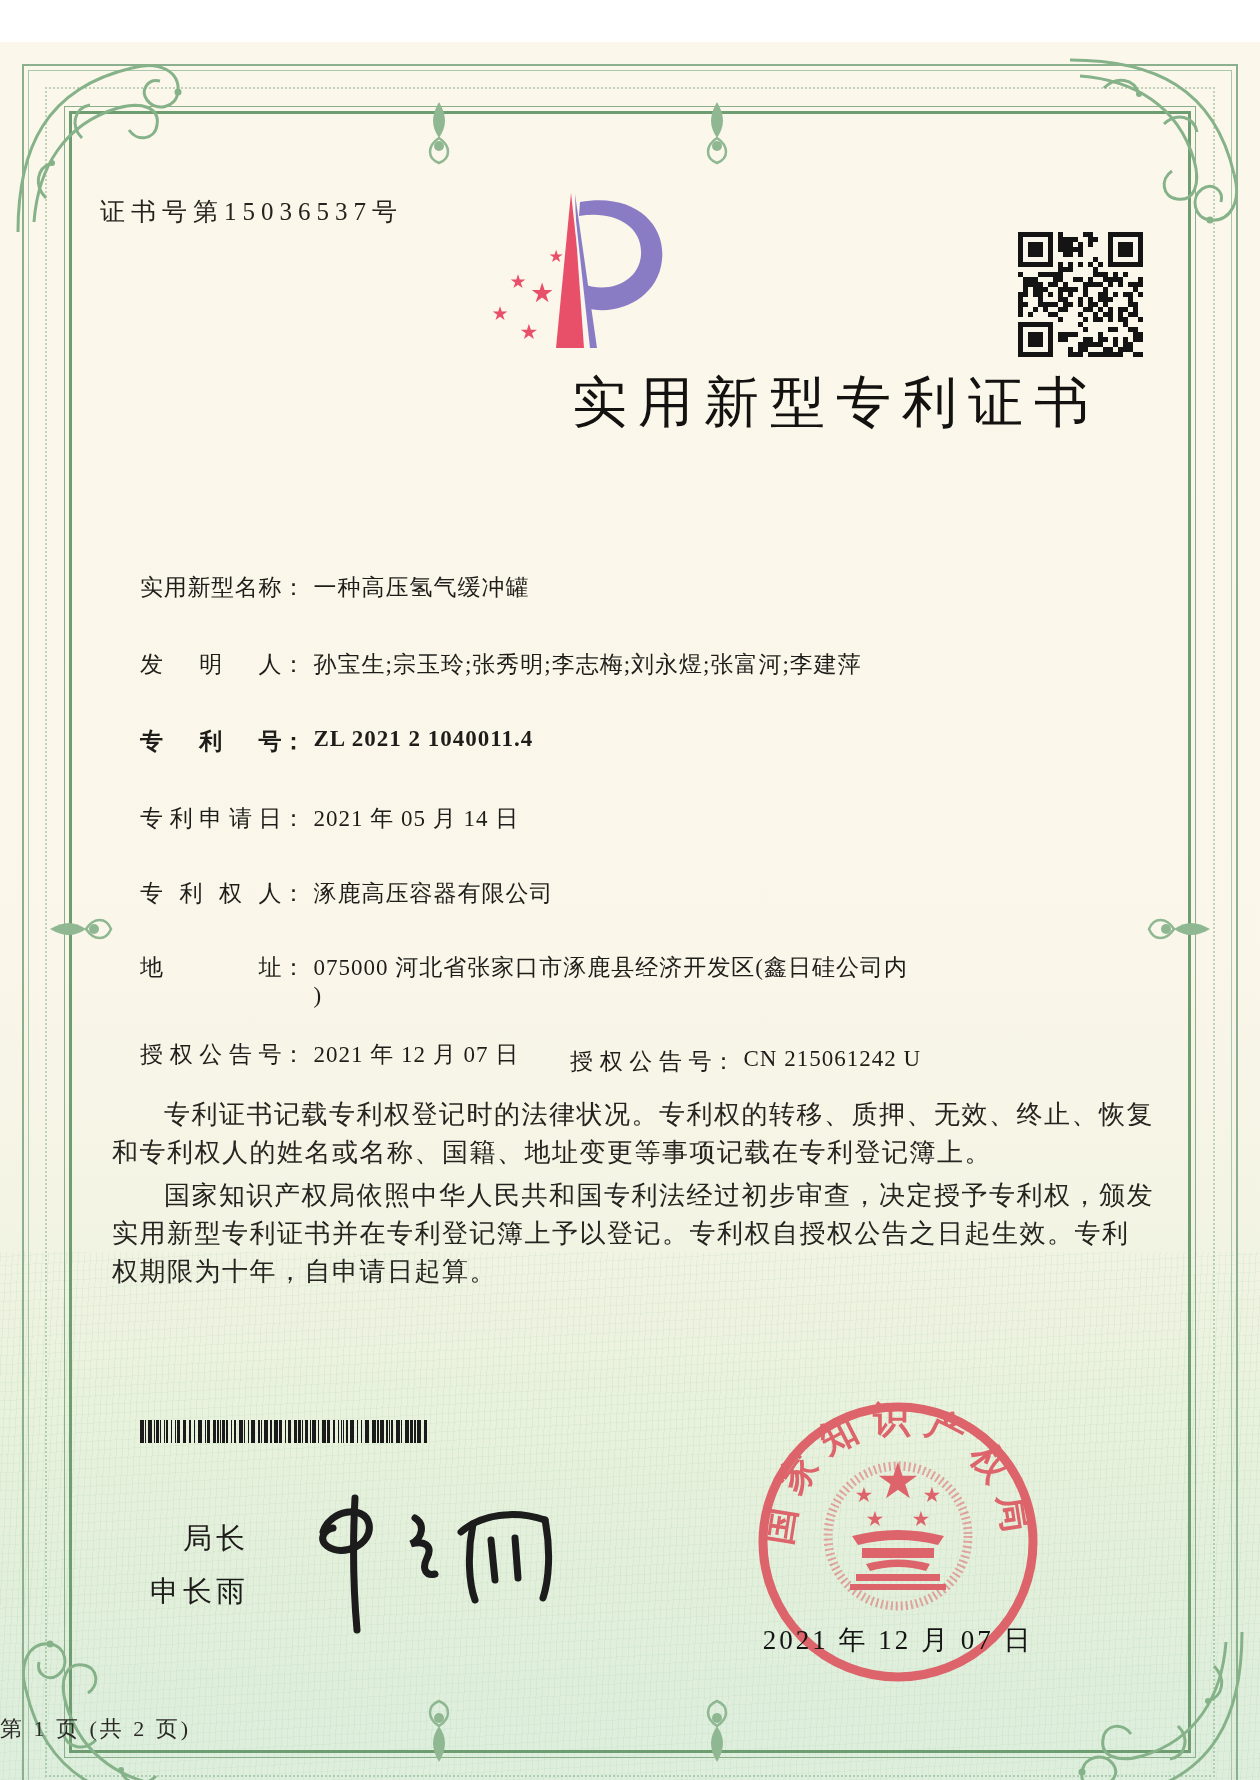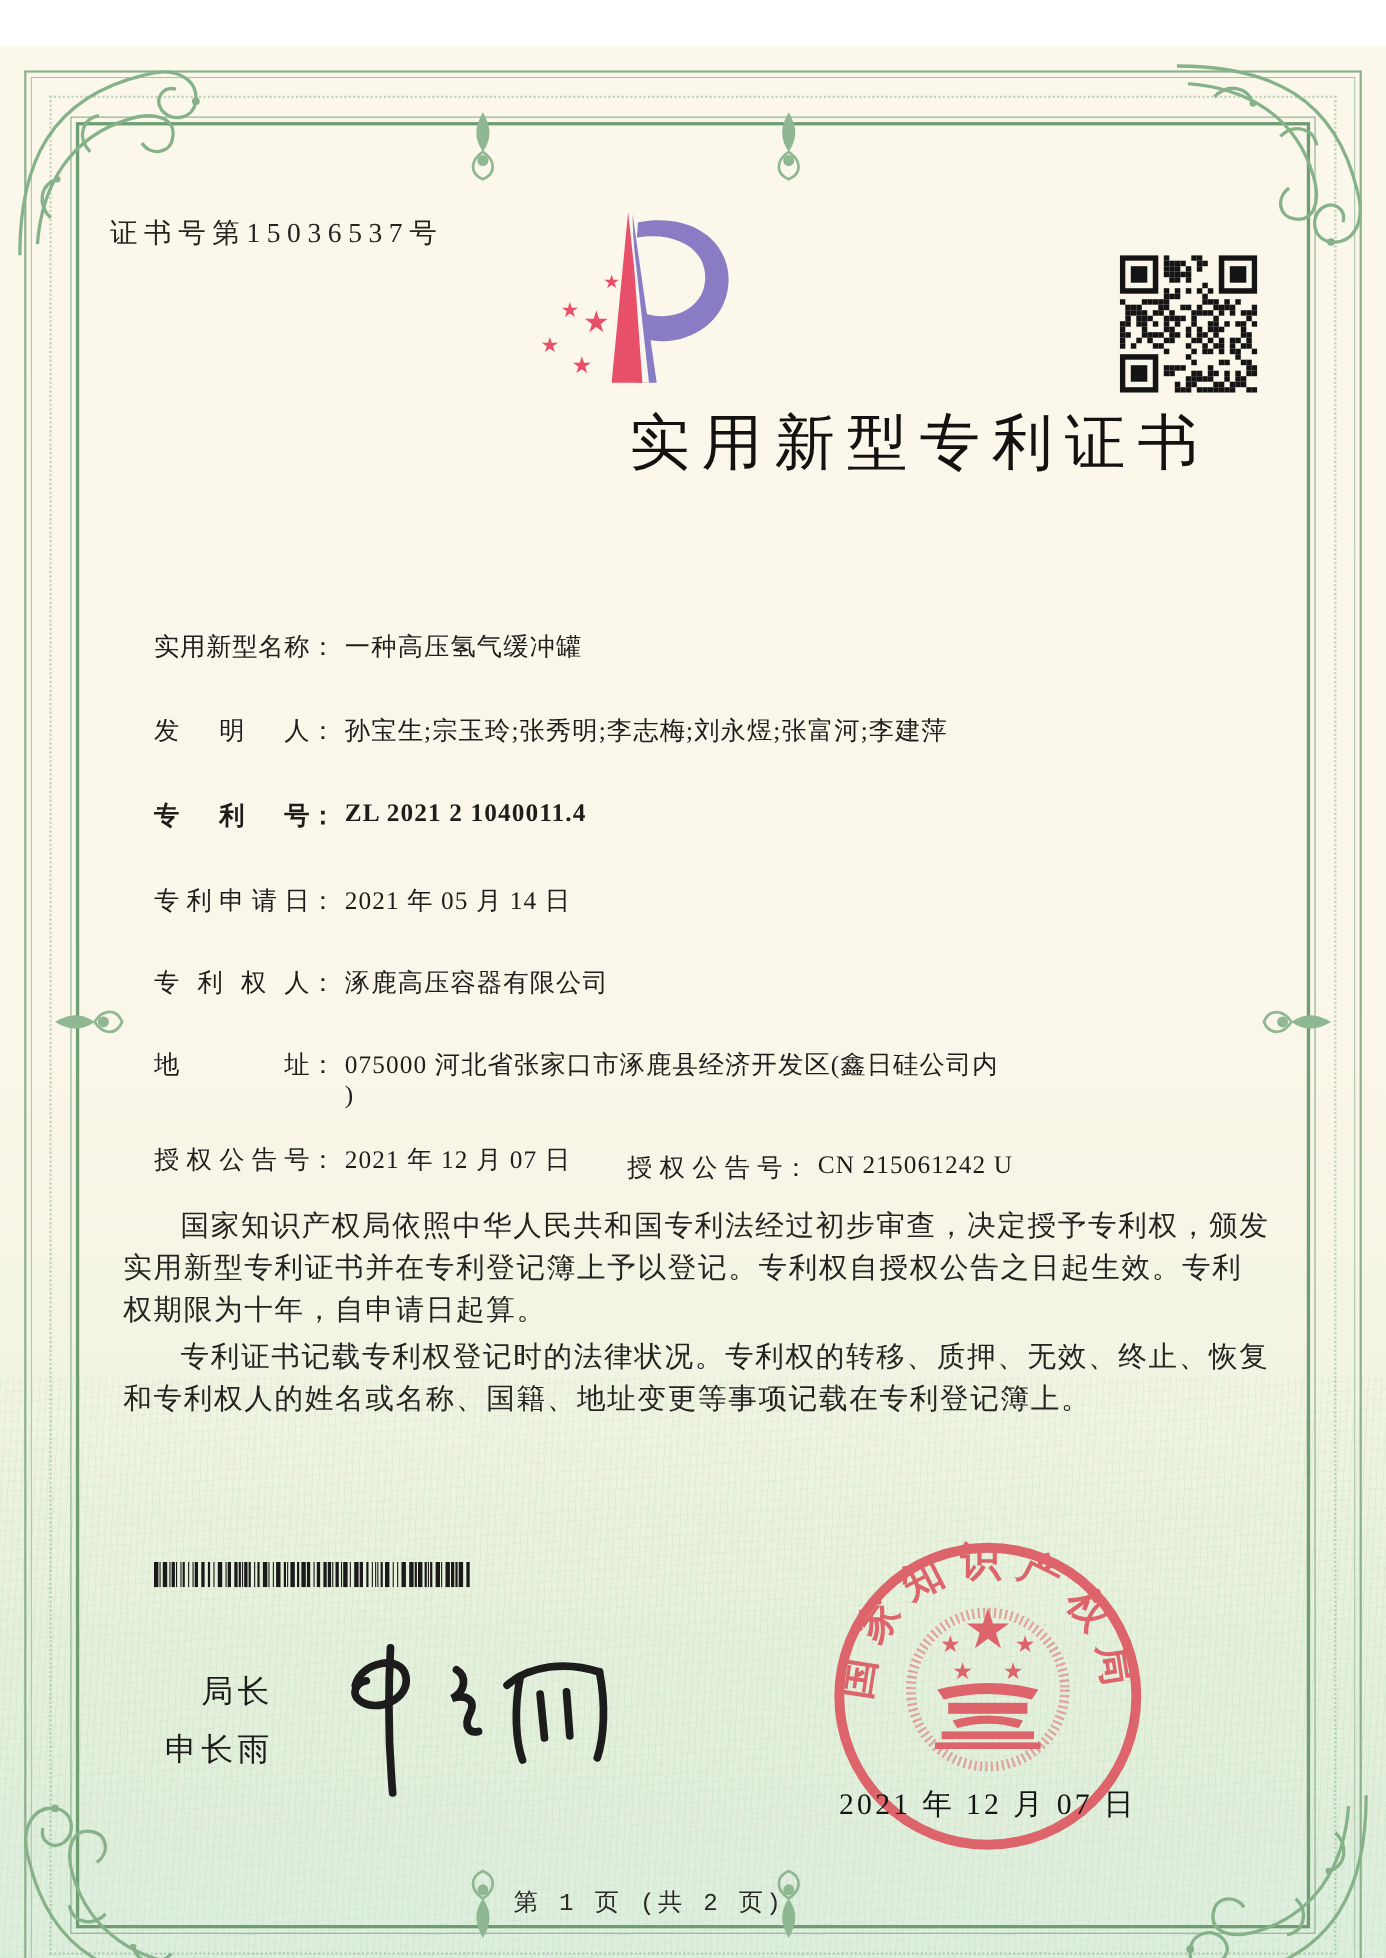--- a/index.html
+++ b/index.html
@@ -51,22 +51,22 @@
     font-size:26px;line-height:38px;letter-spacing:1.5px;color:#262420;}
   .body-text p{margin:0 0 5px 0;text-indent:2em;}
 
   .barcode{position:absolute;left:140px;top:1378px;width:292px;height:23px;}
   .commissioner{position:absolute;left:150px;top:1470px;font-size:29px;line-height:53px;color:#1e1c1a;}
   .commissioner div{letter-spacing:4px;text-align:right;}
   .signature{position:absolute;left:303px;top:1438px;width:272px;height:165px;}
   .seal{position:absolute;left:754px;top:1356px;width:288px;height:288px;opacity:.93;}
   .seal-date{position:absolute;left:754px;top:1580px;width:288px;text-align:center;
     font-size:27px;letter-spacing:3px;color:#141414;}
-  .page-info{position:absolute;left:0;top:1672px;width:1180px;text-align:center;
-    font-size:22px;letter-spacing:3px;color:#2b2925;font-family:Liberation Mono, monospace;}
+  .page-info{position:absolute;left:0;top:1672px;width:1180px;
+    font-size:22px;letter-spacing:3px;color:#2b2925;}
   .back-note{position:absolute;left:0;top:1752px;width:1070px;text-align:center;
     font-size:27px;letter-spacing:7px;color:#201e1b;}
 </style>
 </head>
 <body>
 
 <div class="page">
 
   <div class="texture"></div>
 
@@ -417,22 +417,22 @@
     <span class="flabel">地址</span><span class="fcolon">：</span><span class="fvalue"><span>075000 河北省张家口市涿鹿县经济开发区(鑫日硅公司内</span><span class="fv2">)</span></span>
   </div>
   <div class="frow r7">
     <span class="flabel">授权公告号</span><span class="fcolon">：</span><span class="fvalue">2021 年 12 月 07 日</span>
     <span class="pairB">
       <span class="flabel">授权公告号</span><span class="fcolon">：</span><span class="fvalue">CN 215061242 U</span>
     </span>
   </div>
 
   <div class="body-text">
+    <p>专利证书记载专利权登记时的法律状况。专利权的转移、质押、无效、终止、恢复和专利权人的姓名或名称、国籍、地址变更等事项记载在专利登记簿上。</p>
     <p>国家知识产权局依照中华人民共和国专利法经过初步审查，决定授予专利权，颁发实用新型专利证书并在专利登记簿上予以登记。专利权自授权公告之日起生效。专利权期限为十年，自申请日起算。</p>
-    <p>专利证书记载专利权登记时的法律状况。专利权的转移、质押、无效、终止、恢复和专利权人的姓名或名称、国籍、地址变更等事项记载在专利登记簿上。</p>
   </div>
 
   <div class="barcode">
     <svg id="barcode-svg" viewBox="0 0 292 23" preserveAspectRatio="none">
         <rect x="0" y="0" width="4" height="23" fill="#1a1a1a"></rect>
         <rect x="5" y="0" width="1" height="23" fill="#1a1a1a"></rect>
         <rect x="8" y="0" width="4" height="23" fill="#1a1a1a"></rect>
         <rect x="14" y="0" width="1" height="23" fill="#1a1a1a"></rect>
         <rect x="16" y="0" width="3" height="23" fill="#1a1a1a"></rect>
         <rect x="20" y="0" width="1" height="23" fill="#1a1a1a"></rect>

